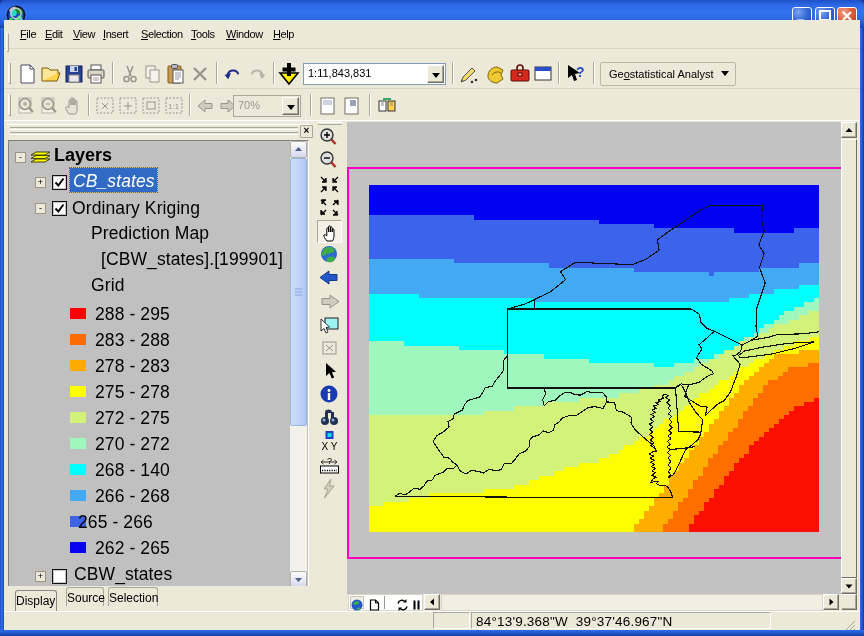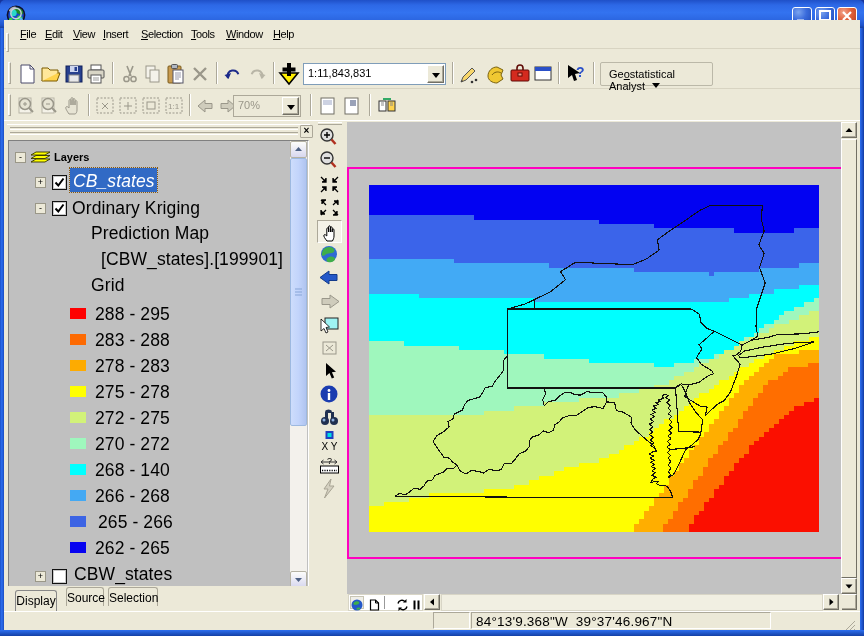--- a/index.html
+++ b/index.html
@@ -33,21 +33,21 @@
 .dragline{height:3px;border-top:1px solid #aca899;border-bottom:1px solid #fff;margin:1px 0 2px 3px;width:288px}
 #panelx{left:300px;top:125px;width:13px;height:13px;background:#ece9d8;border:1px solid #aca899;border-radius:1px;font-size:10px;line-height:10px;text-align:center;font-weight:bold}
 #toc{left:8px;top:140px;width:301px;height:449px;background:#c0c0c0;border:1px solid #808080;border-right-color:#fff;border-bottom-color:#fff}
 #tocscroll{left:290px;top:141px;width:17px;height:447px;background:#f3f1ec}
 .row{position:absolute;font-size:17.5px;letter-spacing:0.1px;color:#000;white-space:nowrap}
 .pm{position:absolute;width:11px;height:11px;background:#ece9d8;border:1px solid #9a9788;font-size:9px;line-height:9px;text-align:center;color:#000}
 .chk{position:absolute;width:15px;height:15px;background:#fff;border:1px solid #111;box-shadow:inset 0 0 0 1px #c8c8c8}
 .chk svg{position:absolute;left:1px;top:1px}
 .sw{position:absolute;width:16px;height:11px;border:1px solid #9b9b9b}
 #tabs{left:8px;top:586px;width:301px;height:25px;background:#ece9d8;font-size:12px}
-.tab{position:absolute;background:#ece9d8;border:1px solid #aca899;border-bottom:none;border-radius:3px 3px 0 0;text-align:center;padding-top:3px}
+.tab{position:absolute;background:#ece9d8;border:1px solid #aca899;border-bottom:none;border-radius:3px 3px 0 0;padding-top:3px}
 
 #vtools{left:314px;top:121px;width:32px;height:490px;background:#ece9d8}
 #vgrip{left:318px;top:122px;width:24px;height:3px;border-top:1px solid #fff;border-bottom:1px solid #aca899}
 .vbtn{position:absolute;left:317px;width:25px;height:23px}
 .vbtn.pressed{border:1px solid #aca899;border-right-color:#fff;border-bottom-color:#fff;background:#f4f2e8}
 #mapview{left:347px;top:122px;width:494px;height:472px;background:#c2c2c2;overflow:hidden}
 #vscroll{left:841px;top:122px;width:16px;height:472px;background:#ece9d8}
 .sbtn{position:absolute;width:16px;height:16px;background:#ece9d8;border:1px solid #fff;border-right-color:#716f64;border-bottom-color:#716f64;box-shadow:inset -1px -1px 0 #aca899}
 #statusbar{left:4px;top:611px;width:856px;height:19px;background:#ece9d8;border-top:1px solid #fff;font-size:12px}
 #coordbox{left:471px;top:612px;width:300px;height:17px;border:1px solid #aca899;border-bottom-color:#fff;border-right-color:#fff;padding:1px 0 0 4px;color:#000;font-size:13.5px;letter-spacing:0.2px}
@@ -168,21 +168,21 @@
 <div class="abs" style="left:531px;top:62px;width:24px;height:24px"><svg width="24" height="24" viewBox="0 0 24 24" style="" xmlns="http://www.w3.org/2000/svg">
       <rect x="4" y="5" width="16" height="13" fill="#fff" stroke="#333"></rect>
       <rect x="4" y="5" width="16" height="4" fill="#2a50c8"></rect>
     </svg></div>
 <div class="abs sep" style="left:558px;top:62px"></div>
 <div class="abs" style="left:563px;top:62px;width:24px;height:24px"><svg width="24" height="24" viewBox="0 0 24 24" style="" xmlns="http://www.w3.org/2000/svg">
       <path d="M5 3l0 13 4-3 2 6 3-1-2-6 5-1z" fill="#000"></path>
       <text x="13" y="15" font-size="14" font-weight="bold" fill="#2a50c8" font-family="Liberation Sans">?</text>
     </svg></div>
 <div class="abs sep" style="left:593px;top:62px"></div>
-<div class="abs" style="left:600px;top:62px;width:113px;height:24px;border:1px solid #bbb8a8;border-radius:2px;font-size:11px;padding:5px 0 0 8px;background:#ece9d8">Ge<u>o</u>statistical Analyst <span style="display:inline-block;margin-left:4px;border:4px solid transparent;border-top:5px solid #000;vertical-align:middle"></span></div>
+<div class="abs" style="left:600px;top:62px;width:136px;height:24px;border:1px solid #bbb8a8;border-radius:2px;font-size:11px;padding:5px 0 0 8px;background:#ece9d8">Ge<u>o</u>statistical Analyst <span style="display:inline-block;margin-left:4px;border:4px solid transparent;border-top:5px solid #000;vertical-align:middle"></span></div>
 <div class="abs grip" style="left:8px;top:94px"></div>
 <div class="abs" style="left:15px;top:94px;width:24px;height:24px"><svg width="24" height="24" viewBox="0 0 24 24" style="" xmlns="http://www.w3.org/2000/svg">
       <rect x="4" y="4" width="12" height="15" fill="#f4f2e8" stroke="#b8b5a6"></rect>
       <circle cx="10" cy="10" r="5.5" fill="#e7e4d4" stroke="#9a978a" stroke-width="1.5"></circle>
       <path d="M14 14l4 4" stroke="#9a978a" stroke-width="2"></path>
       <path d="M8 10h4M10 8v4" stroke="#9a978a"></path>
     </svg></div>
 <div class="abs" style="left:38px;top:94px;width:24px;height:24px"><svg width="24" height="24" viewBox="0 0 24 24" style="" xmlns="http://www.w3.org/2000/svg">
       <rect x="4" y="4" width="12" height="15" fill="#f4f2e8" stroke="#b8b5a6"></rect>
       <circle cx="10" cy="10" r="5.5" fill="#e7e4d4" stroke="#9a978a" stroke-width="1.5"></circle>
@@ -240,21 +240,21 @@
 <div id="panelx" class="abs">×</div>
 <div id="toc" class="abs"></div>
 <div class="pm" style="left:15px;top:152px">-</div>
 <div class="abs" style="left:30px;top:148px"><svg width="21" height="17" viewBox="0 0 21 17" style="" xmlns="http://www.w3.org/2000/svg">
       <g stroke="#333300" stroke-width="0.9">
         <path d="M1 14l5-3h14l-5 3z" fill="#ffff00"></path>
         <path d="M1 10.5l5-3h14l-5 3z" fill="#ffff00"></path>
         <path d="M1 7l5-3h14l-5 3z" fill="#ffff00"></path>
       </g>
     </svg></div>
-<div class="row" style="left:54px;top:145px;"><b style="font-size:11px;letter-spacing:0px">Layers</b></div>
+<div class="row" style="left:54px;top:145px;"><b style="font-size:18px;letter-spacing:0px">Layers</b></div>
 <div class="pm" style="left:35px;top:177px">+</div>
 <div class="chk" style="left:52px;top:175px">
     <svg width="11" height="11">
       <path d="M1.5 5.5l2.8 3L9.5 1.5" fill="none" stroke="#000" stroke-width="2"></path>
     </svg>
   </div>
 <div class="abs" style="left:70px;top:168px;width:87px;height:24px;background:#316ac5;outline:1px dotted #8a5a10"></div>
 <div class="row" style="left:73px;top:171px;font-style:italic;"><span style="color:#fff">CB_states</span></div>
 <div class="pm" style="left:35px;top:203px">-</div>
 <div class="chk" style="left:52px;top:201px">
@@ -276,21 +276,21 @@
 <div class="row" style="left:95px;top:382px;">275 - 278</div>
 <div class="sw" style="left:70px;top:412px;background:#d2f279;border:none"></div>
 <div class="row" style="left:95px;top:408px;">272 - 275</div>
 <div class="sw" style="left:70px;top:438px;background:#9ff7bd;border:none"></div>
 <div class="row" style="left:95px;top:434px;">270 - 272</div>
 <div class="sw" style="left:70px;top:464px;background:#00ffff;border:none"></div>
 <div class="row" style="left:95px;top:460px;">268 - 140</div>
 <div class="sw" style="left:70px;top:490px;background:#44a9f3;border:none"></div>
 <div class="row" style="left:95px;top:486px;">266 - 268</div>
 <div class="sw" style="left:70px;top:516px;background:#3c64e4;border:none"></div>
-<div class="row" style="left:98px;top:512px;text-align:right;">265 - 266</div>
+<div class="row" style="left:78px;top:512px;text-align:right;">265 - 266</div>
 <div class="sw" style="left:70px;top:542px;background:#0703f0;border:none"></div>
 <div class="row" style="left:95px;top:538px;">262 - 265</div>
 <div class="pm" style="left:35px;top:571px">+</div>
 <div class="chk" style="left:52px;top:569px"></div>
 <div class="row" style="left:74px;top:564px;">CBW_states</div>
 <div id="tocscroll" class="abs"></div>
 
 <div class="abs" style="left:290px;top:141px;width:17px;height:17px;background:linear-gradient(180deg,#fdfdfb,#d7d7ef);border:1px solid #b5b2a4;border-radius:2px">
  <svg width="15" height="15">
       <path d="M4 9l3.5-4L11 9z" fill="#4d6185"></path>

